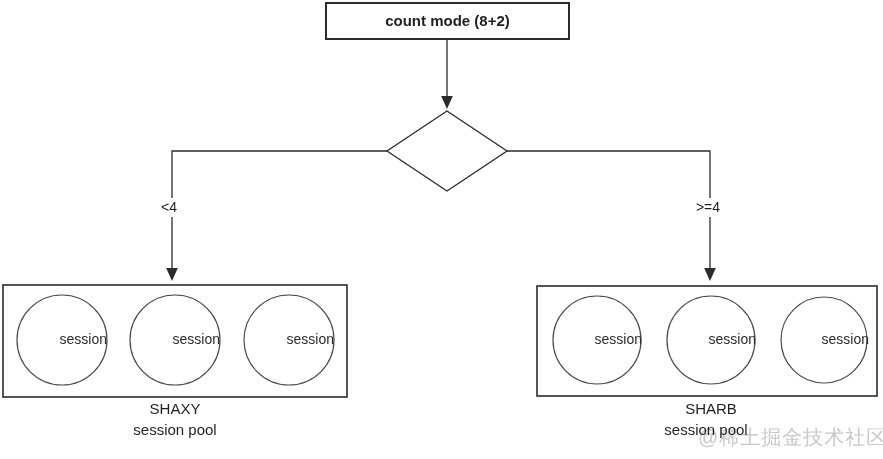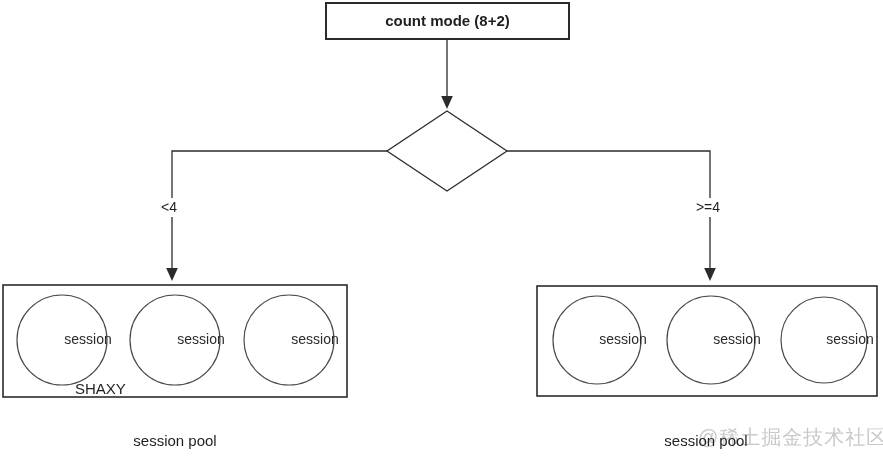--- a/index.html
+++ b/index.html
@@ -38,28 +38,28 @@
     display: flex; align-items: center; justify-content: center;
     font-size: 15px;
   }
   .branch-label {
     top: 198px; text-align: center; background: #ffffff;
     font-size: 14px; padding: 1px 0;
   }
   .branch-label.left { left: 149px; width: 40px; }
   .branch-label.right { left: 684px; width: 48px; }
   .session-label {
-    top: 331px; width: 90px; text-align: center;
-    font-size: 14px; color: #2b2b2b; padding-left: 26px;
+    top: 331px; width: 90px; text-align: right;
+    font-size: 14px; color: #2b2b2b;
   }
   .pool-name {
-    top: 380px; width: 200px; text-align: left; font-size: 15px;
+    top: 400px; width: 200px; text-align: center; font-size: 15px;
   }
   .pool-caption {
-    top: 421px; width: 200px; text-align: center; font-size: 15px; margin-top: 11px;
+    top: 421px; width: 200px; text-align: center; font-size: 15px;
   }
   .watermark {
     left: 698px; top: 425px;
     font-size: 20px; color: #c9c9c9; letter-spacing: 1px;
     z-index: 0;
   }
   .over { z-index: 1; }
 </style>
 </head>
 <body>
@@ -109,15 +109,16 @@
   <div class="lbl session-label over" style="left:130px;">session</div>
   <div class="lbl session-label over" style="left:244px;">session</div>
 
   <div class="lbl session-label over" style="left:552px;">session</div>
   <div class="lbl session-label over" style="left:666px;">session</div>
   <div class="lbl session-label over" style="left:779px;">session</div>
 
   <div class="lbl pool-name over" style="left:75px;">SHAXY</div>
   <div class="lbl pool-caption over" style="left:75px;">session pool</div>
 
+  <div class="lbl pool-name over" style="left:611px;">SHARB</div>
   <div class="lbl pool-caption over" style="left:606px;">session pool</div>
 
 </div>
 
 </body></html>

